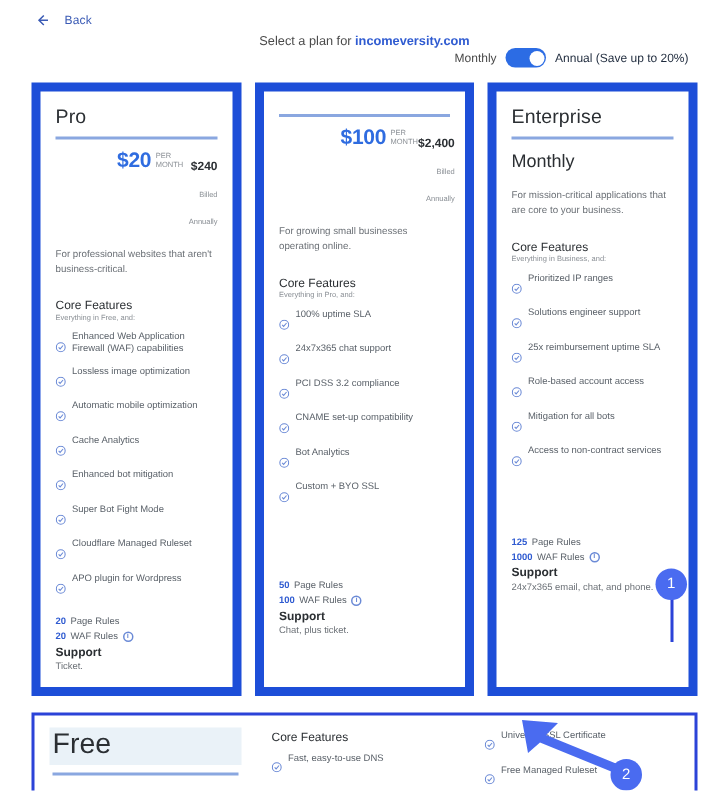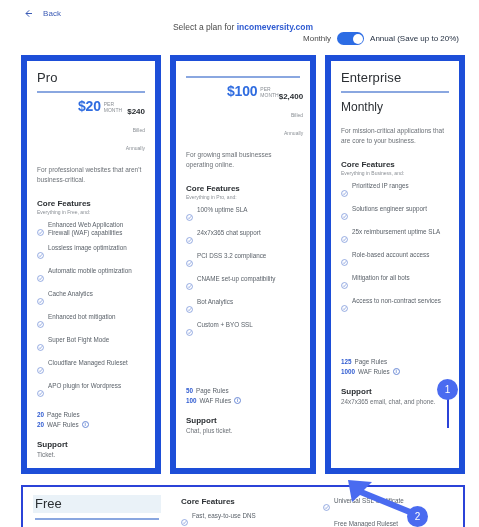--- a/index.html
+++ b/index.html
@@ -38,43 +38,43 @@
   .card-name { font-size: 13px; font-weight: 400; color: #2b2f33; letter-spacing: .1px; }
   .rule { height: 2px; background: #8aa7e0; margin: 6px 0 7px 0; }
   .price-row { display: flex; align-items: flex-start; }
   .price { font-size: 14px; font-weight: 700; color: #2f6ce0; letter-spacing: -.2px; line-height: 13px; margin-left: 41px; }
   .per { font-size: 5px; color: #8a8f95; line-height: 6px; margin: 1px 0 0 3px; text-transform: uppercase; }
   .annual-box { margin-left: auto; text-align: right; }
   .annual-total { font-size: 8px; font-weight: 700; color: #2b2f33; line-height: 9px; }
   .annual-note { font-size: 5px; color: #8a8f95; line-height: 7px; }
   .custom-price { font-size: 12px; color: #2b2f33; line-height: 15px; }
   .desc { font-size: 6.5px; color: #6b7076; line-height: 9.5px; margin-top: 11px; min-height: 20px; }
-  .cf-head { font-size: 8px; font-weight: 700; color: #2b2f33; margin-top: 14px; }
+  .cf-head { font-size: 8px; font-weight: 400; color: #2b2f33; margin-top: 14px; }
   .cf-sub { font-size: 5px; color: #8a8f95; margin-top: 1px; }
   .feat-list { margin-top: 6px; }
   .feat { display: flex; align-items: flex-start; gap: 4px; margin-bottom: 4.5px; }
   .feat-txt { font-size: 6.3px; color: #5a6169; line-height: 8px; }
   .tick { flex: 0 0 auto; margin-top: .5px; }
   .rules { margin-top: 9px; }
   .rule-line { font-size: 6.3px; color: #5a6169; line-height: 10px; display: flex; align-items: center; gap: 3px; }
   .rule-line b { color: #2f5bd1; font-weight: 700; font-size: 6.3px; }
   .info-i { display: inline-flex; align-items: center; justify-content: center;
     width: 7px; height: 7px; border-radius: 50%; border: .7px solid #6b8ad6;
     color: #6b8ad6; font-size: 5px; line-height: 1; font-weight: 700; cursor: pointer; }
-  .sup-head { font-size: 8px; font-weight: 700; color: #2b2f33; margin-top: 10px; }
+  .sup-head { font-size: 8px; font-weight: 700; color: #2b2f33; }
   .sup-txt { font-size: 6.3px; color: #6b7076; margin-top: 2px; }
 
   
   .free-wrap { position: relative; margin: 11px 4px 0 11px; }
   .free-card {
     border: 2px solid #2b43d8; background: #fff; height: 99px;
     display: flex; padding: 0;
   }
   .free-left { width: 148px; border-right: 0; padding: 8px 10px 0 10px; }
-  .free-name { font-size: 13px; color: #2b2f33; background: #eaf2f8; display: block; padding: 1px 2px 2px 2px; }
+  .free-name { font-size: 19px; color: #2b2f33; background: #eaf2f8; display: block; padding: 1px 2px 2px 2px; }
   .free-rule { height: 2px; background: #8aa7e0; margin: 5px 2px 0 2px; }
   .free-mid { width: 148px; padding: 10px 8px 0 10px; }
   .free-right { flex: 1; padding: 10px 8px 0 4px; }
   .badge {
     position: absolute; width: 21px; height: 21px; border-radius: 50%;
     background: #4a6bf0; color: #fff; font-size: 10px; font-weight: 400;
     display: flex; align-items: center; justify-content: center;
     font-family: "Liberation Sans", sans-serif;
   }
   #badge1 { left: 437px; top: 379px; }

